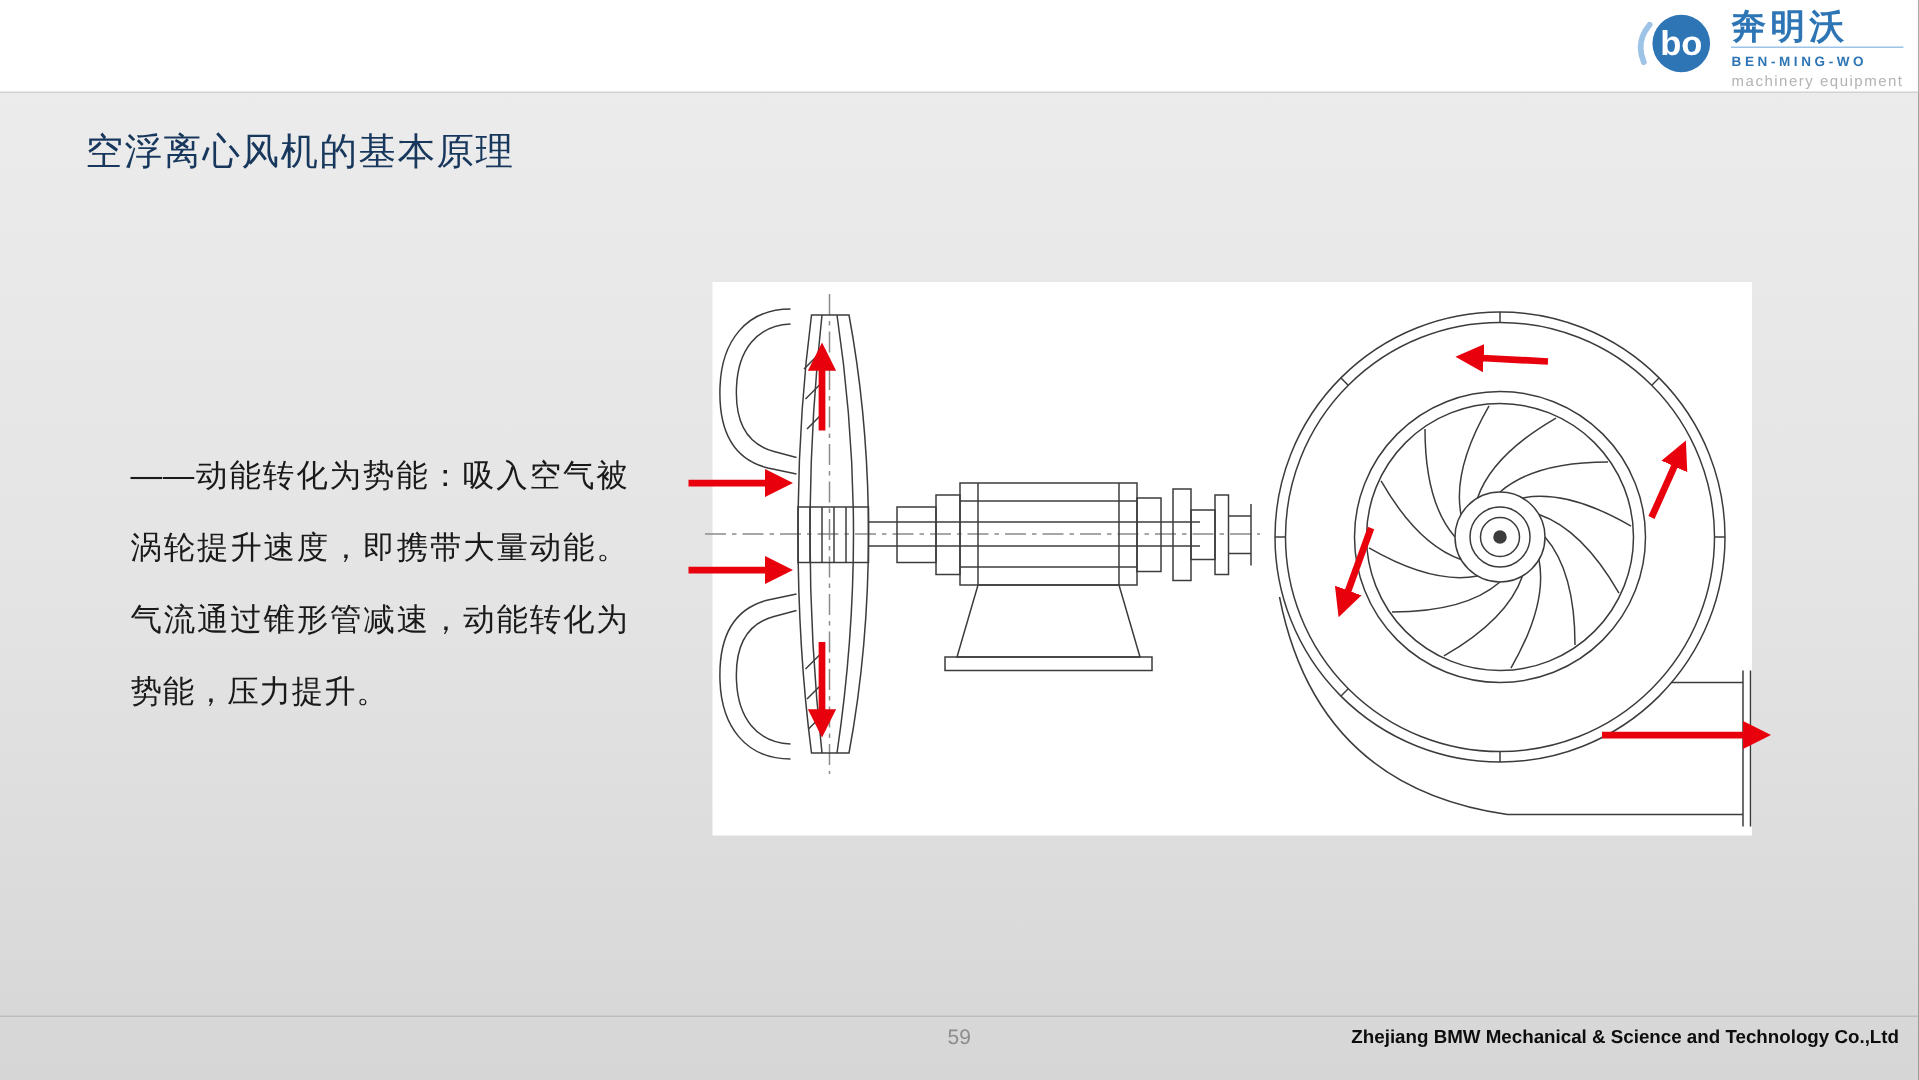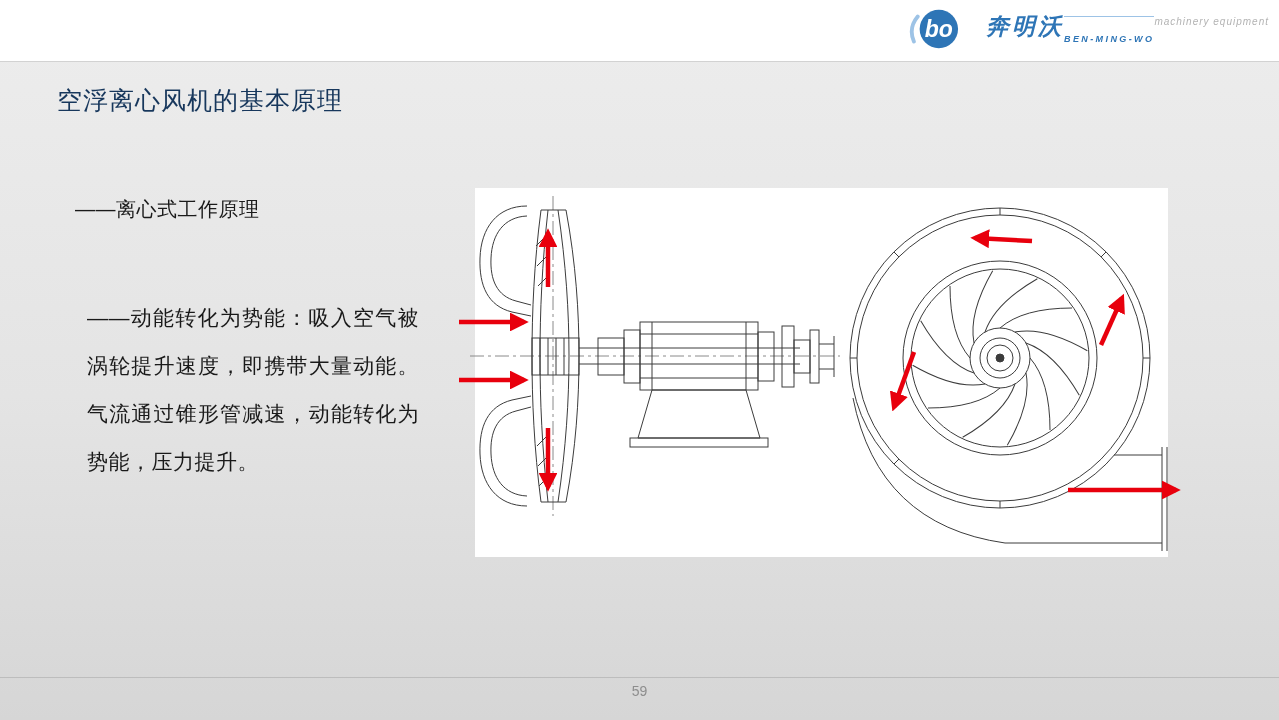--- a/index.html
+++ b/index.html
@@ -13,26 +13,26 @@
     background: linear-gradient(180deg, #ededed 0%, #e4e4e4 55%, #d6d6d6 100%);
   }
   
   .topbar {
     position: absolute; top: 0; left: 0; right: 0; height: 62px;
     background: #ffffff;
     border-bottom: 1px solid #d2d2d2;
   }
   .logo {
     position: absolute; top: 5px; right: 10px;
-    display: flex; align-items: center; gap: 22px; font-style: italic;
+    display: flex; align-items: flex-start; gap: 8px;
   }
   .logo-mark { width: 58px; height: 48px; }
-  .logo-text { display: flex; line-height: 1.05; }
+  .logo-text { display: flex; flex-direction: column; line-height: 1.05; }
   .logo-cn { font-size: 23px; font-weight: bold; color: #2e75b6; letter-spacing: 3px; }
-  .logo-en { font-size: 9px; font-weight: bold; color: #2e75b6; letter-spacing: 2.4px; margin-top: 2px; border-top: 1px solid #9dc3e6; padding-top: 18px; }
+  .logo-en { font-size: 9px; font-weight: bold; color: #2e75b6; letter-spacing: 2.4px; margin-top: 2px; border-top: 1px solid #9dc3e6; padding-top: 5px; }
   .logo-tag { font-size: 10px; color: #b3b3b3; letter-spacing: 1px; margin-top: 3px; }
   
   .title {
     position: absolute; left: 57px; top: 84px; margin: 0;
     font-size: 25px; font-weight: 400; color: #17375c;
     letter-spacing: 1px;
   }
   
   .body-line1 {
     position: absolute; left: 75px; top: 196px; margin: 0;
@@ -78,21 +78,20 @@
       <div class="logo-text">
         <div class="logo-cn">奔明沃</div>
         <div class="logo-en">BEN-MING-WO</div>
         <div class="logo-tag">machinery equipment</div>
       </div>
     </div>
   </header>
 
   <h1 class="title">空浮离心风机的基本原理</h1>
 
-  <p class="body-line1">——离心式工作原理</p>
   <p class="body-paragraph">——动能转化为势能：吸入空气被涡轮提升速度，即携带大量动能。气流通过锥形管减速，动能转化为势能，压力提升。</p>
 
   <figure class="figure-wrap">
     <svg viewBox="455 185 730 375">
       <defs>
         <marker id="arr" viewBox="0 0 10 10" refX="7.5" refY="5" markerWidth="4.2" markerHeight="4.2" orient="auto">
           <path d="M0,0 L10,5 L0,10 Z" fill="#e8000d"></path>
         </marker>
         <path id="blade" d="M 1030 358 Q 1050 381 1050 430" fill="none"></path>
       </defs>
@@ -195,14 +194,15 @@
         <line x1="1032" y1="241" x2="975" y2="238" marker-end="url(#arr)"></line>
         <line x1="1101" y1="345" x2="1122" y2="298" marker-end="url(#arr)"></line>
         <line x1="914" y1="352" x2="894" y2="407" marker-end="url(#arr)"></line>
         <line x1="1068" y1="490" x2="1176" y2="490" marker-end="url(#arr)"></line>
       </g>
     </svg>
   </figure>
 
   <div class="footer-rule"></div>
   <div class="page-num">59</div>
+  <div class="footer-text">Zhejiang BMW Mechanical &amp; Science and Technology Co.,Ltd</div>
 
 </div>
 
 </body></html>

